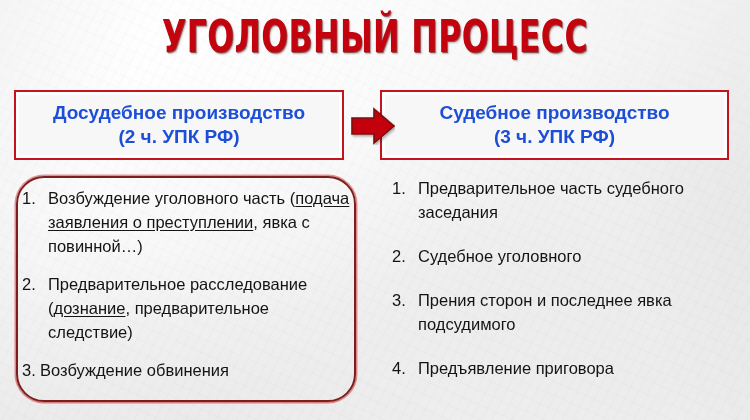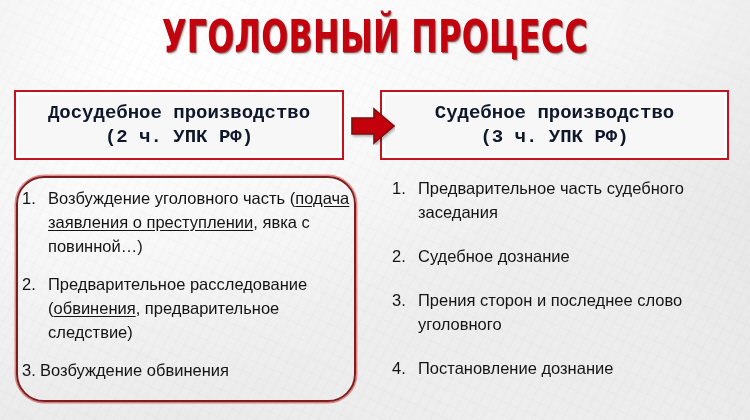--- a/index.html
+++ b/index.html
@@ -74,25 +74,25 @@
     box-sizing: border-box;
     border: 2px solid #c1141e;
     background: #f7f7f7;
     display: flex;
     align-items: center;
     justify-content: center;
     box-shadow: inset 0 0 0 3px #fdfdfd;
     z-index: 3;
   }
   .header-box .header-text {
-    font-family: Liberation Mono, monospace;
+    font-family: Liberation Sans, sans-serif;
     font-weight: 700;
     font-size: 19px;
     line-height: 24px;
-    color: #0f172a;
+    color: #1d4ed8;
     text-align: center;
     padding: 0 6px;
     white-space: pre-line;
   }
   #header-left  { left: 14px;  width: 330px; }
   #header-right { left: 380px; width: 349px; justify-content: center; }
 
   
   #arrow {
     position: absolute;
@@ -191,40 +191,40 @@
 
   <div id="left-frame"></div>
 
   <ul class="col-list" id="list-left">
     <li>
       <span class="li-num">1.</span>
       <span class="li-text"><span>Возбуждение уголовного часть (</span><u>подача заявления о преступлении</u><span>, явка с повинной…)</span></span>
     </li>
     <li>
       <span class="li-num">2.</span>
-      <span class="li-text"><span>Предварительное расследование (</span><u>обвинения</u><span>, предварительное следствие)</span></span>
+      <span class="li-text"><span>Предварительное расследование (</span><u>дознание</u><span>, предварительное следствие)</span></span>
     </li>
     <li class="tight">
       <span class="li-num">3.</span>
       <span class="li-text">Возбуждение обвинения</span>
     </li>
   </ul>
 
   <ul class="col-list" id="list-right">
     <li>
       <span class="li-num">1.</span>
       <span class="li-text">Предварительное часть судебного заседания</span>
     </li>
     <li>
       <span class="li-num">2.</span>
-      <span class="li-text">Судебное дознание</span>
+      <span class="li-text">Судебное уголовного</span>
     </li>
     <li>
       <span class="li-num">3.</span>
-      <span class="li-text">Прения сторон и последнее слово уголовного</span>
+      <span class="li-text">Прения сторон и последнее явка подсудимого</span>
     </li>
     <li>
       <span class="li-num">4.</span>
-      <span class="li-text">Постановление дознание</span>
+      <span class="li-text">Предъявление приговора</span>
     </li>
   </ul>
 
 </div>
 
 </body></html>

